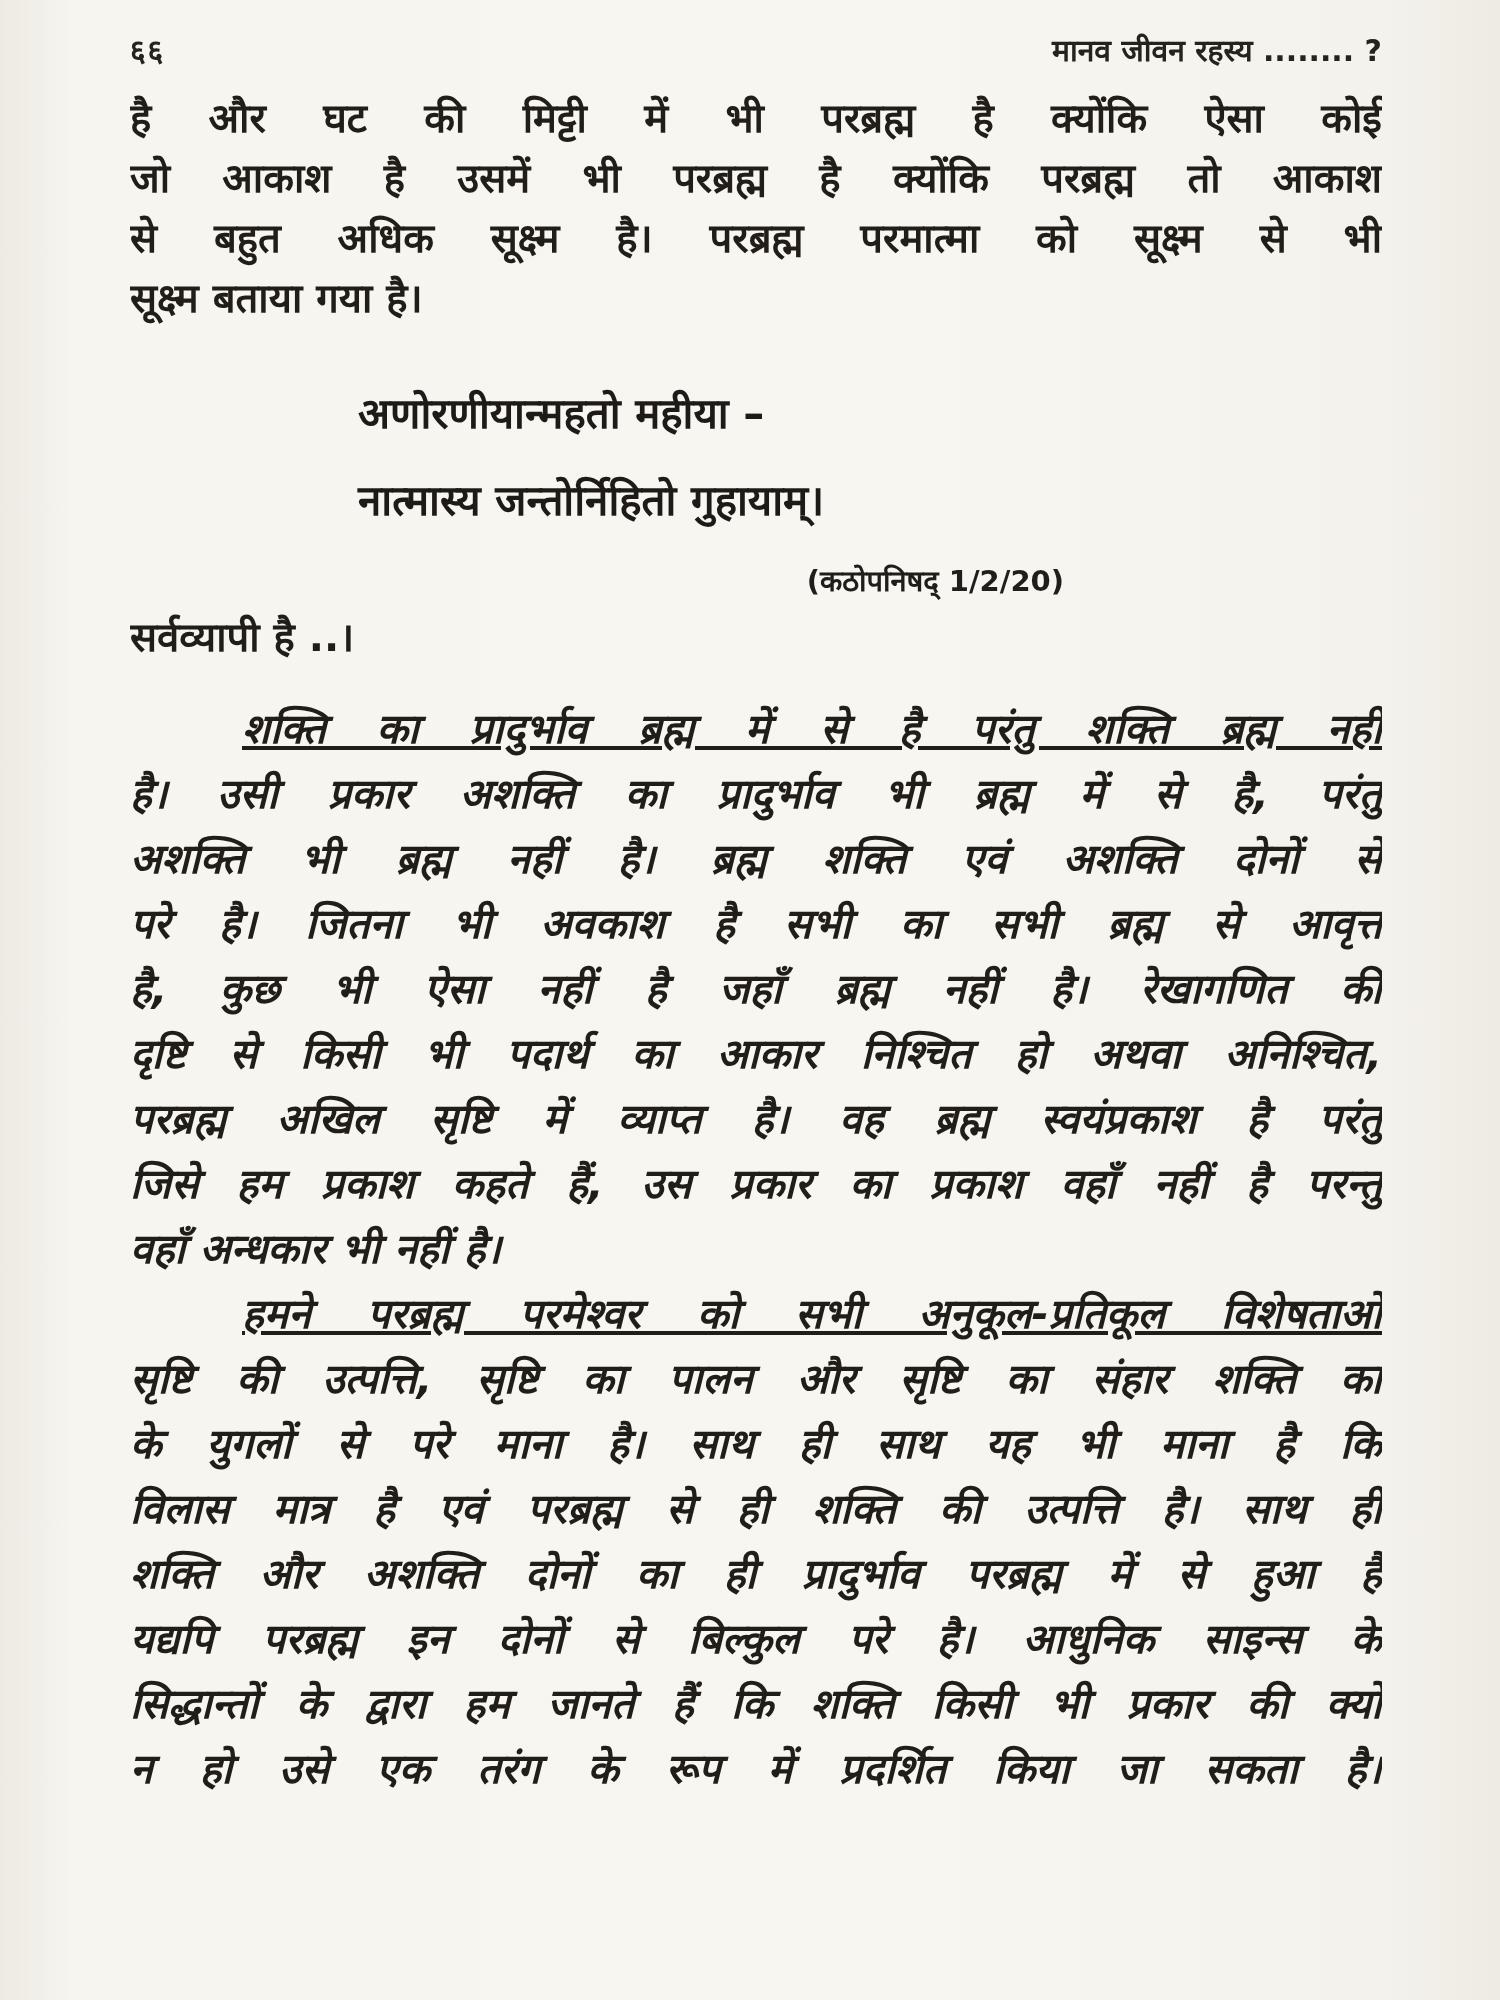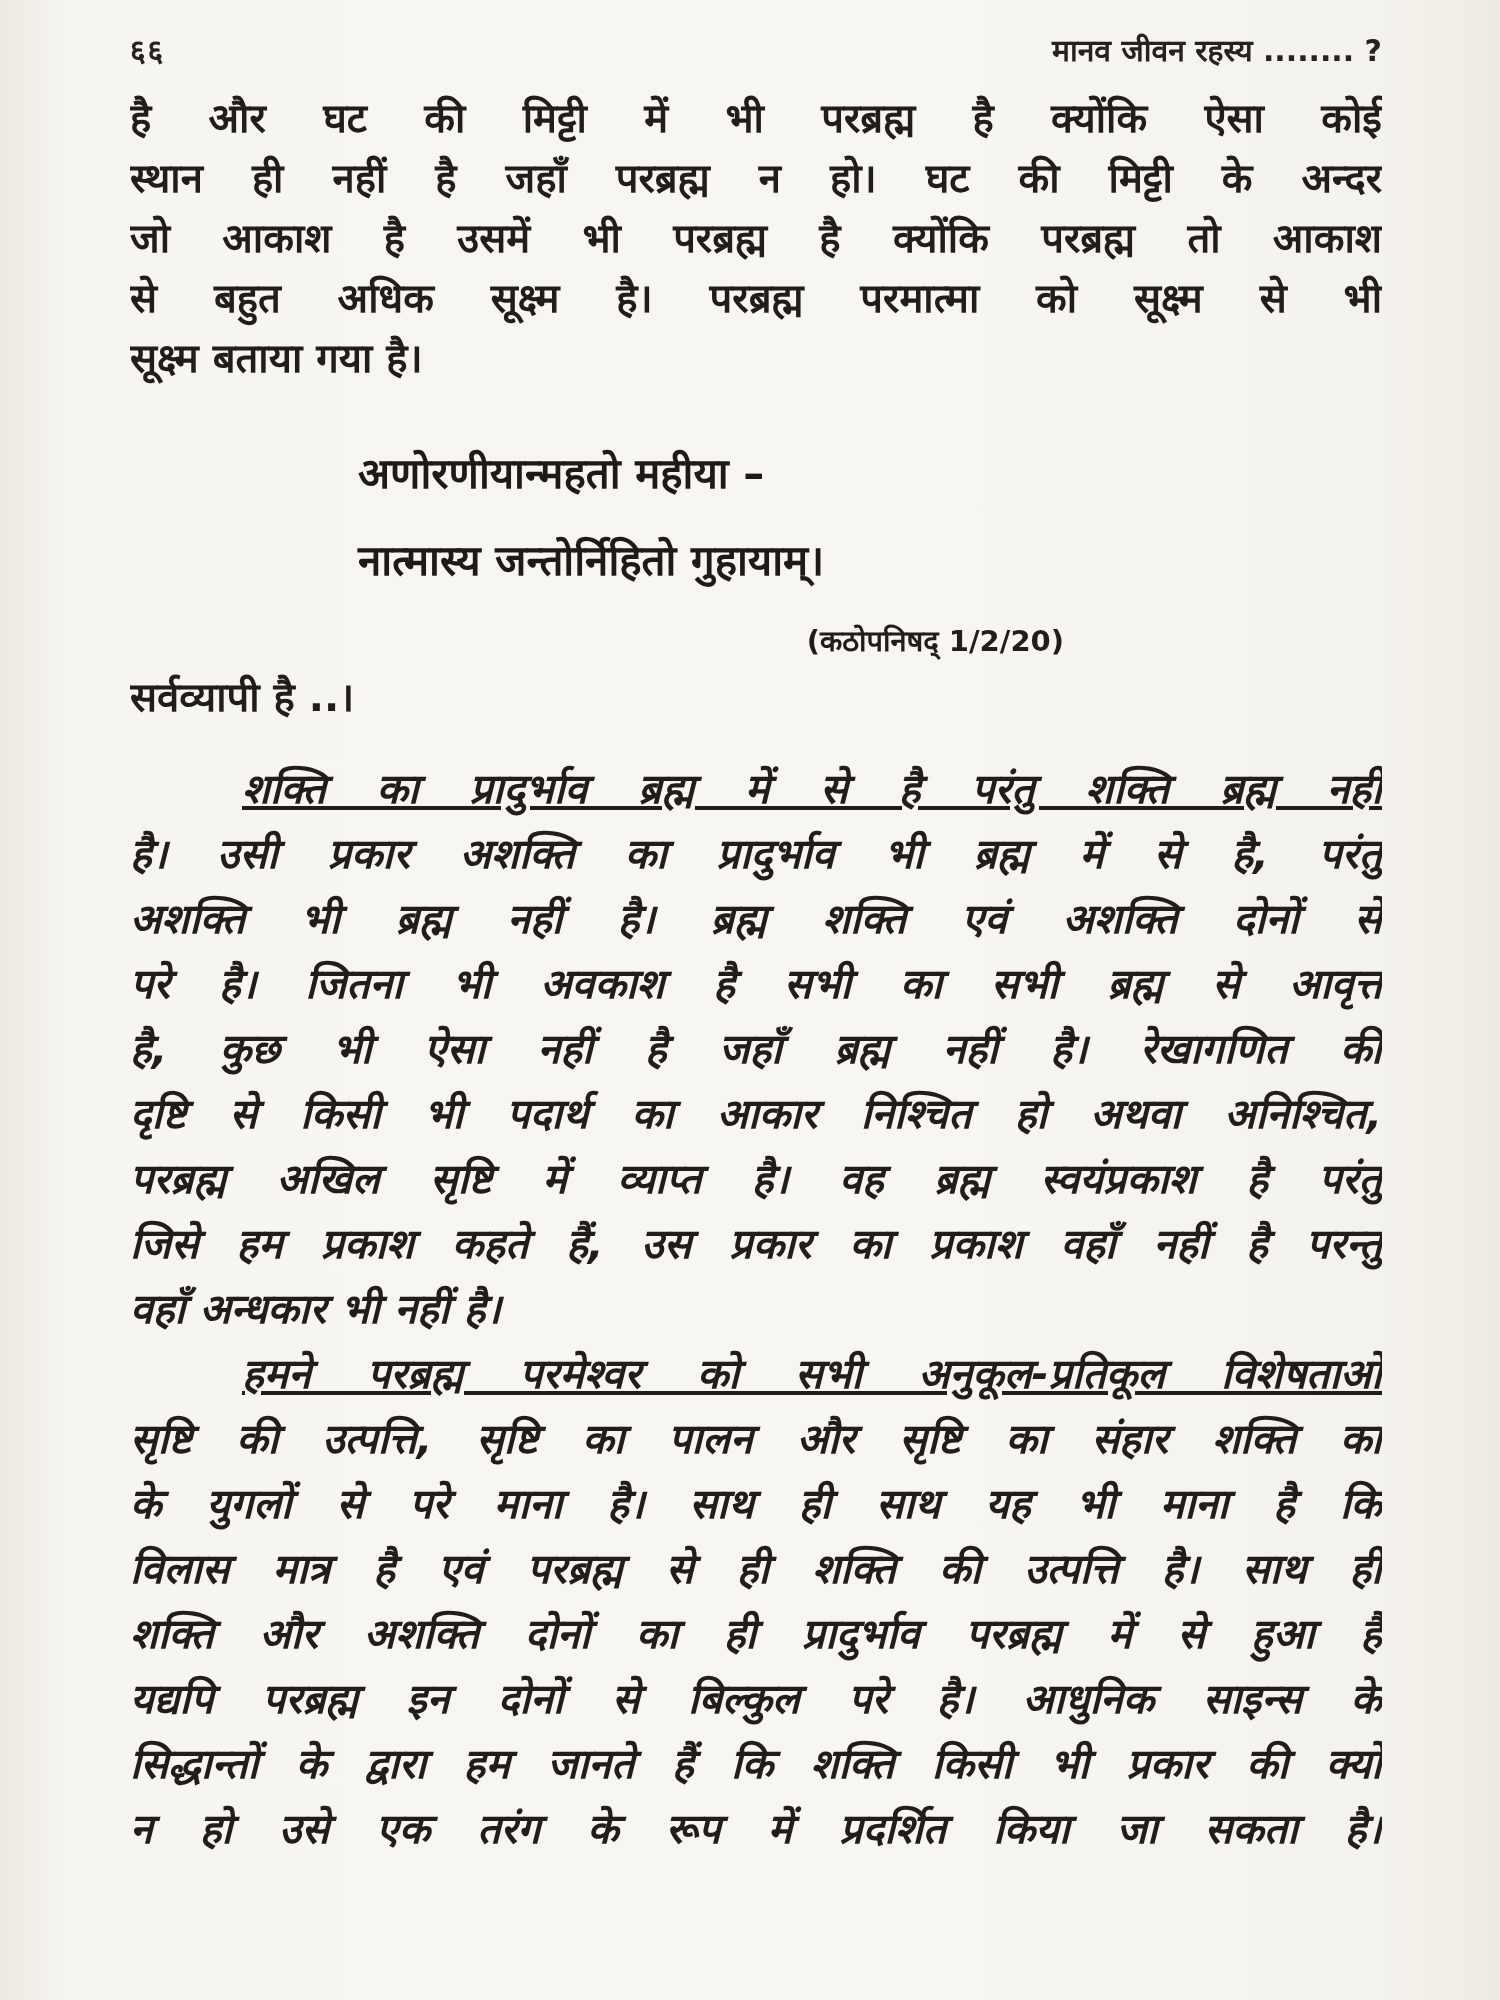--- a/index.html
+++ b/index.html
@@ -58,21 +58,20 @@
 
 <div class="page">
 
   <div class="hdr">
     <span class="pgno">६६</span>
     <span class="title">मानव जीवन रहस्य ........ ?</span>
   </div>
 
   <div>
     <div class="line p1">है और घट की मिट्टी में भी परब्रह्म है क्योंकि ऐसा कोई</div>
-    <div class="line">स्थान ही नहीं है जहाँ परब्रह्म न हो।  घट की मिट्टी के अन्दर</div>
     <div class="line">जो आकाश है उसमें भी परब्रह्म है क्योंकि परब्रह्म तो आकाश</div>
     <div class="line">से बहुत अधिक सूक्ष्म है। परब्रह्म परमात्मा को सूक्ष्म से भी</div>
     <div class="line short">सूक्ष्म बताया गया है।</div>
   </div>
 
   <div>
     <div class="verse v1">अणोरणीयान्महतो महीया –</div>
     <div class="verse v2">नात्मास्य जन्तोर्निहितो गुहायाम्।</div>
     <div class="cite">(कठोपनिषद् 1/2/20)</div>
   </div>

